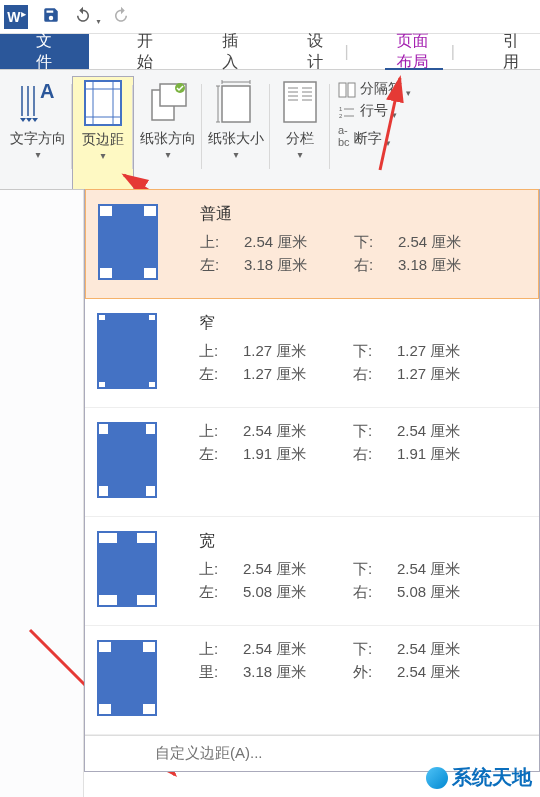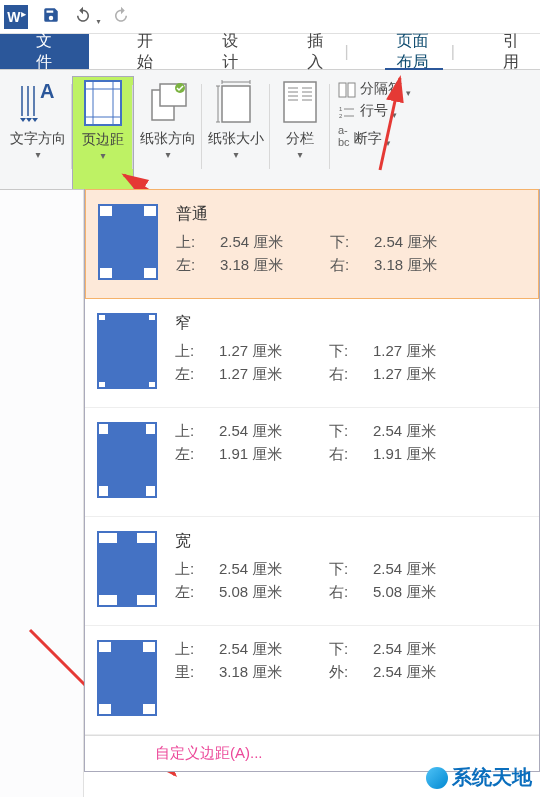--- a/index.html
+++ b/index.html
@@ -6,61 +6,61 @@
     body { width: 540px; height: 797px; background: #fff; overflow: hidden; position: relative; }
     
     .title-bar { height: 34px; background: #fff; display: flex; align-items: center; padding: 0 4px; border-bottom: 1px solid #e0e0e0; }
     .app-icon { width: 24px; height: 24px; background: #2B579A; display: flex; align-items: center; justify-content: center; color: #fff; font-weight: bold; font-size: 14px; margin-right: 6px; }
     .qa-save { margin: 0 8px; }
     .qa-undo, .qa-redo { margin: 0 6px; }
     
     .ribbon-tabs { height: 36px; background: #fff; display: flex; align-items: stretch; border-bottom: 1px solid #d0d0d0; }
     .file-tab { background: #2B579A; color: #fff; padding: 0 36px; display: flex; align-items: center; font-size: 16px; }
     .tab { padding: 0 20px; display: flex; align-items: center; font-size: 16px; color: #444; cursor: pointer; position: relative; margin-left: 28px; }
-    .tab.active { color: #0c4a6e; }
+    .tab.active { color: #a21caf; }
     .tab.active::after { content: ''; position: absolute; bottom: -1px; left: 8px; right: 8px; height: 2px; background: #2B579A; }
     .tab-sep { color: #ccc; align-self: center; }
     
     .ribbon-content { height: 120px; background: #f5f6f7; border-bottom: 1px solid #c8c8c8; display: flex; padding: 6px 4px 0; position: relative; }
     .ribbon-group { display: flex; flex-direction: column; align-items: center; padding: 0 6px; position: relative; }
     .ribbon-group::after { content: ''; position: absolute; right: 0; top: 8px; bottom: 20px; width: 1px; background: #d8d8d8; }
     .ribbon-group:last-child::after { display: none; }
     .rg-icon { width: 48px; height: 52px; display: flex; align-items: center; justify-content: center; }
     .rg-label { font-size: 14px; color: #444; margin-top: 2px; white-space: pre-line; line-height: 1.2; }
     .rg-arrow { font-size: 10px; color: #666; margin-top: 2px; }
-    .ribbon-group.open { background: #bef264; border: 1px solid #aab; border-bottom: none; }
+    .ribbon-group.open { background: #fef9c3; border: 1px solid #aab; border-bottom: none; }
     
     .ribbon-right { display: flex; flex-direction: column; padding: 4px 8px; gap: 4px; font-size: 14px; color: #444; }
     .ribbon-right-item { display: flex; align-items: flex-end; gap: 4px; }
     
     .dropdown { position: absolute; top: 189px; left: 84px; right: 0; background: #fff; border: 1px solid #aab; border-top: none; z-index: 10; }
     .margin-option { display: flex; padding: 14px 12px 18px; border-bottom: 1px solid #eee; cursor: pointer; }
     .margin-option.selected { background: #fde9d9; border: 1px solid #f5b26b; }
     .mo-preview { width: 60px; height: 76px; border: 2px solid #4472C4; background: #fff; position: relative; flex-shrink: 0; margin-right: 18px; }
     .mo-preview::before, .mo-preview::after { content: ''; position: absolute; background: #4472C4; }
     .mo-preview.normal::before { left: 12px; right: 12px; top: 0; bottom: 0; border-left: 1px solid #4472C4; border-right: 1px solid #4472C4; }
     .mo-preview.normal::after { top: 10px; bottom: 10px; left: 0; right: 0; border-top: 1px solid #4472C4; border-bottom: 1px solid #4472C4; }
     .mo-preview.narrow::before { left: 6px; right: 6px; top: 0; bottom: 0; border-left: 1px solid #4472C4; border-right: 1px solid #4472C4; }
     .mo-preview.narrow::after { top: 5px; bottom: 5px; left: 0; right: 0; border-top: 1px solid #4472C4; border-bottom: 1px solid #4472C4; }
     .mo-preview.moderate::before { left: 9px; right: 9px; top: 0; bottom: 0; border-left: 1px solid #4472C4; border-right: 1px solid #4472C4; }
     .mo-preview.moderate::after { top: 10px; bottom: 10px; left: 0; right: 0; border-top: 1px solid #4472C4; border-bottom: 1px solid #4472C4; }
     .mo-preview.wide::before { left: 18px; right: 18px; top: 0; bottom: 0; border-left: 1px solid #4472C4; border-right: 1px solid #4472C4; }
     .mo-preview.wide::after { top: 10px; bottom: 10px; left: 0; right: 0; border-top: 1px solid #4472C4; border-bottom: 1px solid #4472C4; }
     .mo-preview.mirror::before { left: 12px; right: 12px; top: 0; bottom: 0; border-left: 1px solid #4472C4; border-right: 1px solid #4472C4; }
     .mo-preview.mirror::after { top: 10px; bottom: 10px; left: 0; right: 0; border-top: 1px solid #4472C4; border-bottom: 1px solid #4472C4; }
-    .mo-text { flex: 1; }
+    .mo-text { flex: 1; margin-left: 24px; }
     .mo-title { font-size: 16px; color: #333; margin-bottom: 8px; }
     .mo-row { display: flex; font-size: 15px; color: #555; margin-bottom: 4px; }
     .mo-cell { display: flex; }
     .mo-cell.c1 { width: 44px; }
     .mo-cell.c2 { width: 110px; }
     .mo-cell.c3 { width: 44px; }
     .mo-cell.c4 { width: 100px; }
     
-    .custom-row { padding: 8px 70px; font-size: 15px; color: #ec4899; border-top: 1px solid #ddd; }
+    .custom-row { padding: 8px 70px; font-size: 15px; color: #737373; border-top: 1px solid #ddd; }
     
     .left-ruler { position: absolute; top: 190px; left: 0; width: 84px; bottom: 0; background: #fcfcfd; border-right: 1px solid #e0e0e0; }
     
     .arrow-red { position: absolute; pointer-events: none; }
     
     .watermark { position: absolute; bottom: 6px; right: 8px; display: flex; align-items: center; gap: 4px; font-size: 20px; color: #0a6ebd; font-weight: bold; z-index: 20; }
     .wm-icon { width: 22px; height: 22px; border-radius: 50%; background: linear-gradient(135deg, #4fc3f7, #0288d1); position: relative; }
     
     svg.icon-sm { width: 18px; height: 18px; }
   </style>
@@ -86,22 +86,22 @@
   <span class="qa-redo">
     <svg class="icon-sm" viewBox="0 0 24 24">
         <path fill="#b0b0b0" d="M12 5V1l5 5-5 5V7c-3.3 0-6 2.7-6 6s2.7 6 6 6 6-2.7 6-6h2c0 4.4-3.6 8-8 8s-8-3.6-8-8 3.6-8 8-8z"></path>
       </svg>
   </span>
 </div>
 
 <div class="ribbon-tabs">
   <div class="file-tab">文件</div>
   <div class="tab">开始</div>
+  <div class="tab">插入</div>
   <div class="tab">设计</div>
-  <div class="tab">插入</div>
   <span class="tab-sep">|</span>
   <div class="tab active">页面布局</div>
   <span class="tab-sep">|</span>
   <div class="tab">引用</div>
 </div>
 
 <div class="ribbon-content">
   <div class="ribbon-group">
     <div class="rg-icon">
       <svg width="44" height="44" viewBox="0 0 44 44">

